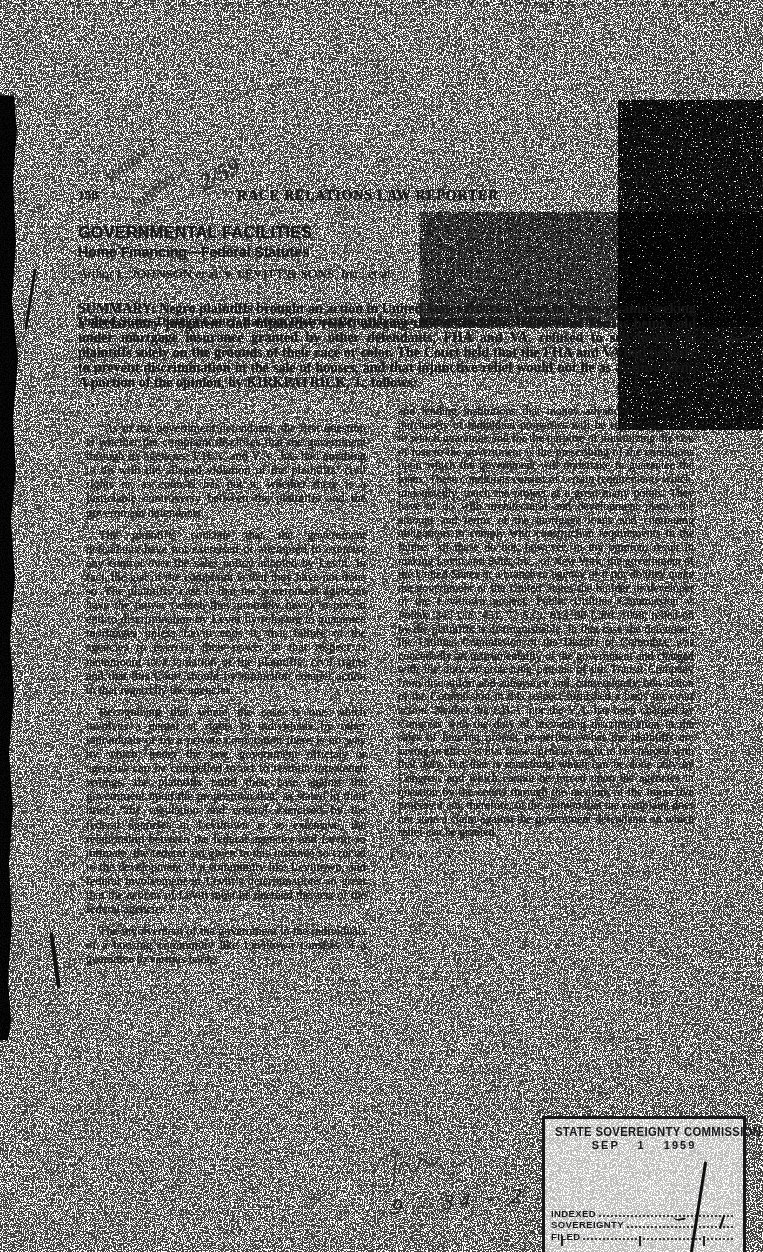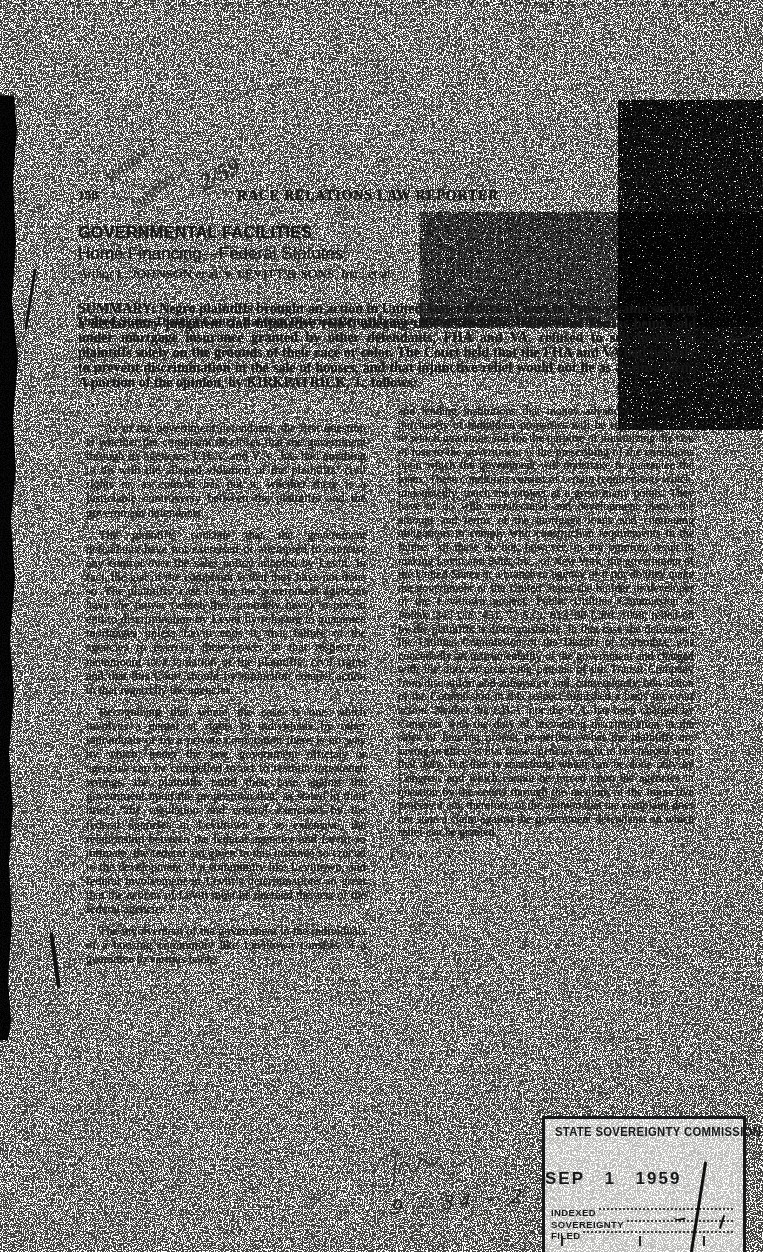--- a/index.html
+++ b/index.html
@@ -26,21 +26,21 @@
   
   .pageno{left:78px;top:187px;font-weight:700;font-size:13.5px;}
   .journal{left:237px;top:188px;font-weight:700;font-size:14px;letter-spacing:.8px;}
   .hw{font-style:italic;color:#2b2b2b;transform-origin:left top;white-space:nowrap;}
   .hw-volume{left:102px;top:172px;font-size:17px;transform:rotate(-38deg) skewX(-10deg);}
   .hw-number{left:130px;top:196px;font-size:17px;transform:rotate(-38deg) skewX(-10deg);}
   .hw-frac{left:196px;top:172px;font-size:24px;font-weight:700;transform:rotate(-28deg) skewX(-6deg);}
   
   .h1{left:78px;top:223px;font-family:"Liberation Sans",sans-serif;font-weight:700;
       font-size:16.5px;letter-spacing:.3px;transform:scaleX(.98);transform-origin:left;}
-  .h2{left:78px;top:244px;font-family:"Liberation Sans",sans-serif;font-weight:400;font-size:17px;}
+  .h2{left:78px;top:244px;font-family:"Liberation Sans",sans-serif;font-weight:700;font-size:14px;}
   .case{left:78px;top:266px;font-weight:400;font-size:13.3px;}
   .court{left:78px;top:284px;font-weight:700;font-size:13.2px;margin-top:29px;}
   .summary{left:78px;top:302px;width:618px;font-weight:700;font-size:14px;
       line-height:14.7px;text-align:justify;}
   
   .columns{left:78px;top:397px;width:624px;display:flex;gap:16px;}
   .col{hyphens:auto;}
   .col p{margin:8px;text-indent:13px;text-align:justify;}
   .col-left{width:296px;font-size:12.3px;line-height:14.1px;}
   .col-right{width:312px;font-size:11.8px;line-height:13.6px;}
@@ -55,24 +55,24 @@
   .scribble{left:383px;top:1150px;transform:rotate(-9deg);transform-origin:left top;}
   .hw-code{left:392px;top:1196px;font-size:19px;font-family:"DejaVu Sans",sans-serif;
       font-style:italic;color:#1c1c1c;letter-spacing:5px;transform:rotate(-5deg) skewX(-8deg);
       transform-origin:left top;}
   
   .stamp{left:542px;top:1116px;width:204px;height:152px;border:3px solid #17181a;
       box-sizing:border-box;background:rgba(255,255,255,.65);
       font-family:"Liberation Sans",sans-serif;color:#17181a;}
   .stamp-title{margin-top:6px;text-align:center;font-weight:700;font-size:12.5px;
       letter-spacing:.4px;white-space:nowrap;transform:scaleX(.9);transform-origin:center;}
-  .stamp-date{margin-top:30px;font-weight:700;font-size:17px;
+  .stamp-date{text-align:center;font-weight:700;font-size:11px;
       letter-spacing:2px;word-spacing:13px;white-space:nowrap;}
   .stamp-fields{position:absolute;left:6px;right:8px;top:88px;}
-  .stamp-row{display:flex;height:11.5px;font-weight:700;
+  .stamp-row{display:flex;align-items:flex-end;height:11.5px;font-weight:700;
       font-size:9.5px;letter-spacing:.4px;}
   .leader{flex:1;border-bottom:2px dotted #3a3a3a;margin:0 2px 2px 3px;height:1px;}
   .tick{position:absolute;width:2px;height:10px;background:#222;bottom:-4px;}
   .tick1{left:10px;} .tick2{left:88px;} .tick3{left:152px;}
   .stamp-slash{position:absolute;left:152px;top:42px;width:3px;height:92px;
       background:#101010;transform:rotate(9deg);border-radius:2px;}
   .stamp-hook{position:absolute;left:128px;top:92px;width:12px;height:8px;
       border-bottom:2px solid #101010;border-radius:0 0 0 60%;transform:rotate(-14deg);}
   .stamp-tick2{position:absolute;left:176px;top:96px;width:2px;height:14px;
       background:#101010;transform:rotate(18deg);}

